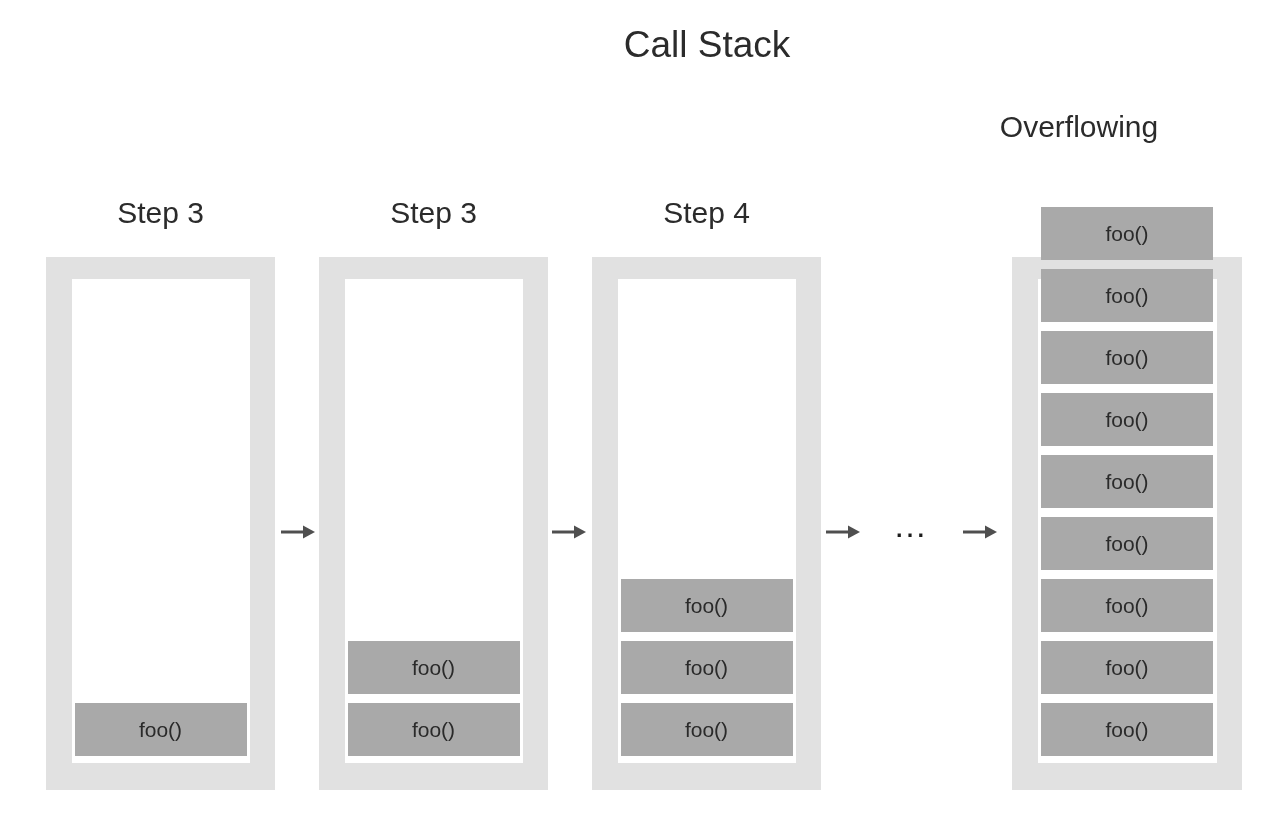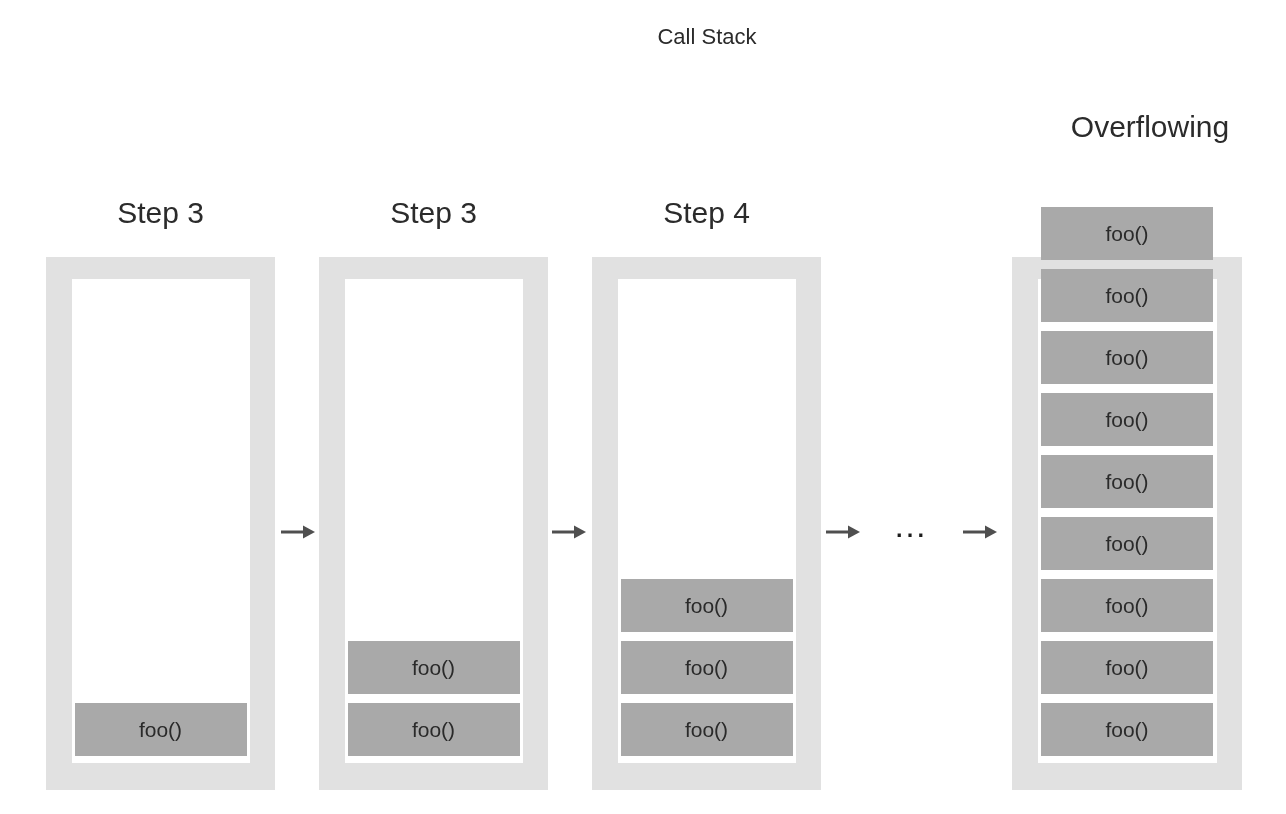--- a/index.html
+++ b/index.html
@@ -13,39 +13,39 @@
     width: 1286px;
     height: 814px;
     background: #ffffff;
     overflow: hidden;
   }
   .title {
     position: absolute;
     top: 24px;
     left: 707px;
     transform: translateX(-50%);
-    font-size: 22px;
+    font-size: 37px;
     color: #2b2b2b;
     white-space: nowrap;
   }
   .step-label {
     position: absolute;
     top: 196px;
     text-align: center;
     font-size: 30px;
     color: #2b2b2b;
     white-space: nowrap;
   }
   .step-label.overflow-pos {
     top: 110px;
   }
   #label-0 { left: 46px;   width: 229px; }
   #label-1 { left: 319px;  width: 229px; }
   #label-2 { left: 592px;  width: 229px; }
-  #label-3 { left: 1035px; width: 230px; }
+  #label-3 { left: 964px; width: 230px; }
 
   .stack {
     position: absolute;
     top: 257px;
     height: 533px;
     background: #e1e1e1;
   }
   #stack-0 { left: 46px;   width: 229px; }
   #stack-1 { left: 319px;  width: 229px; }
   #stack-2 { left: 592px;  width: 229px; }

